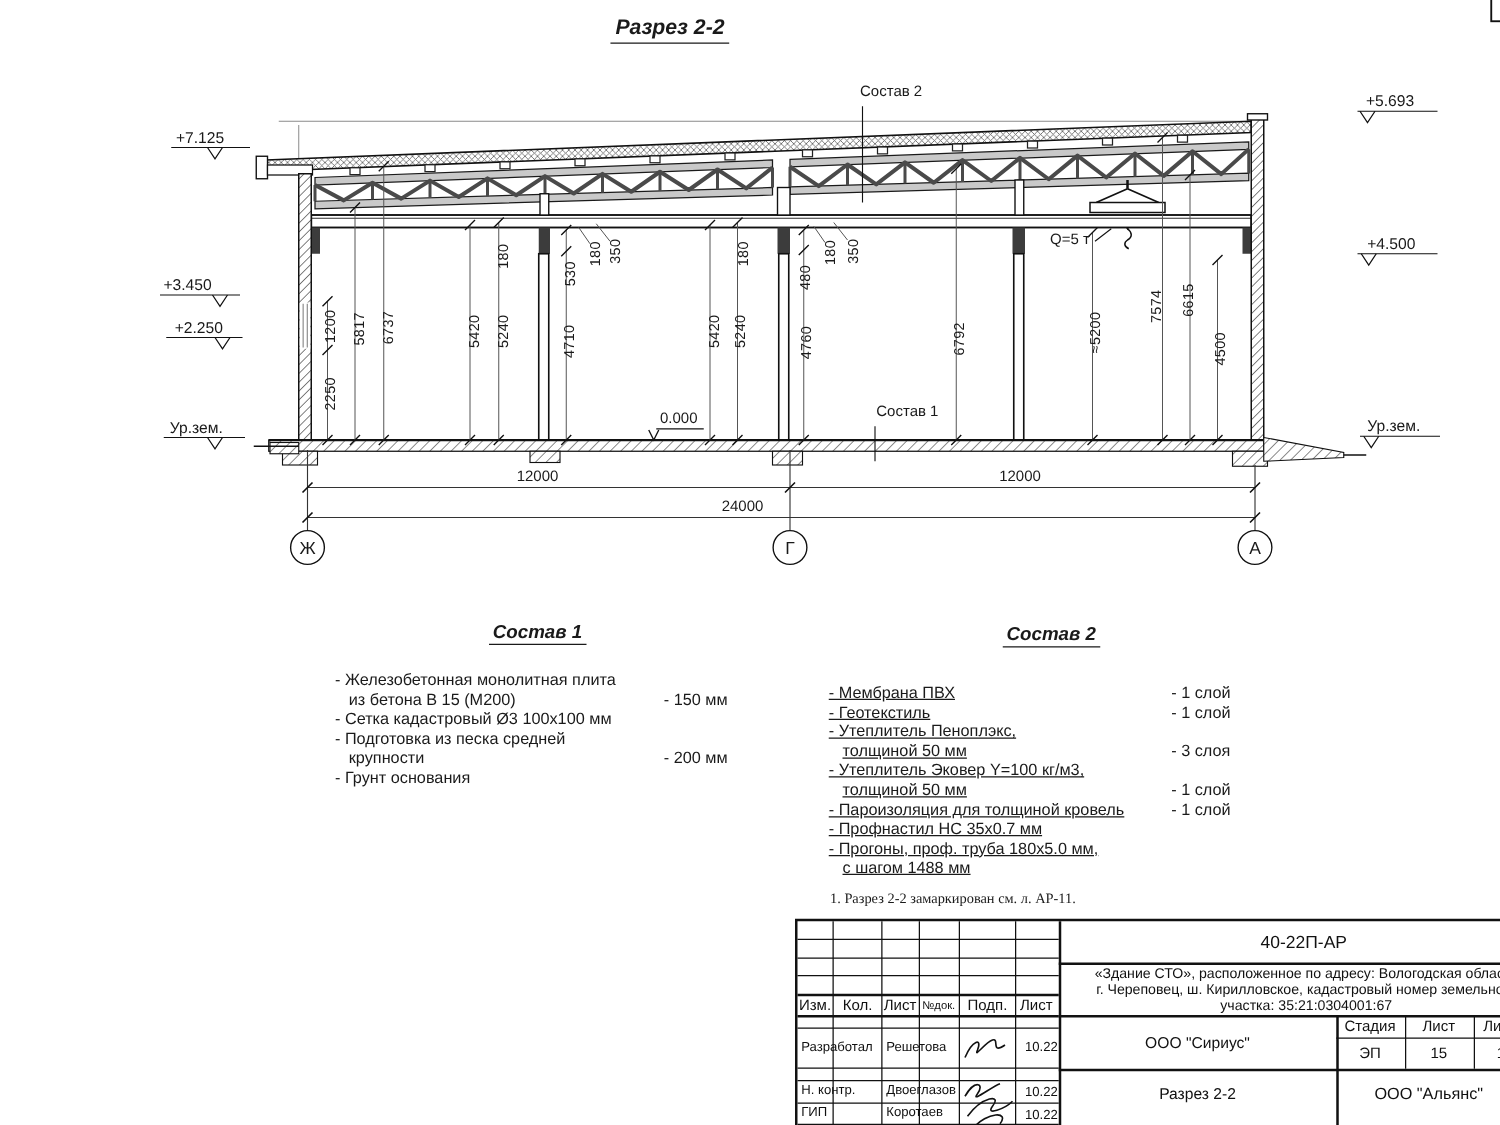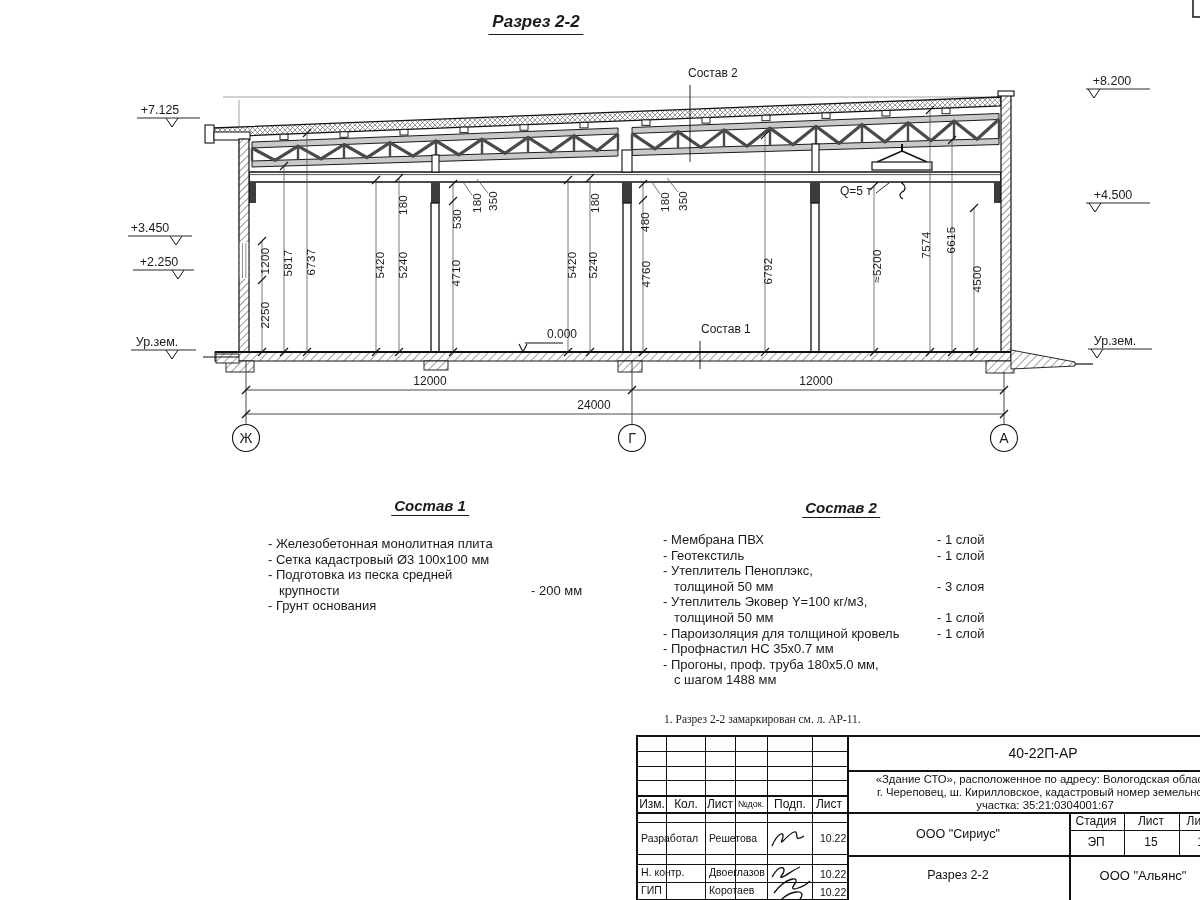--- a/index.html
+++ b/index.html
@@ -163,27 +163,27 @@
 
     <rect x="1193" y="-6" width="24" height="23" fill="#fff" stroke="#111" stroke-width="1.5"></rect>
   </svg>
 
   <div class="txt title" style="left:536px;top:12px;">Разрез 2-2</div>
 
   <div class="ev" style="left:160px;top:103px;">+7.125</div>
   <div class="ev" style="left:150px;top:221px;">+3.450</div>
   <div class="ev" style="left:159px;top:255px;">+2.250</div>
   <div class="ev" style="left:157px;top:335px;">Ур.зем.</div>
-  <div class="ev" style="left:1112px;top:74px;">+8.200</div>
+  <div class="ev" style="left:1112px;top:74px;">+5.693</div>
   <div class="ev" style="left:1113px;top:188px;">+4.500</div>
   <div class="ev" style="left:1115px;top:334px;">Ур.зем.</div>
 
   <div class="lb" style="left:688px;top:66px;">Состав 2</div>
   <div class="lb" style="left:701px;top:322px;">Состав 1</div>
-  <div class="lb" style="left:528px;top:327px;margin-left:19px;">0.000</div>
+  <div class="lb" style="left:528px;top:327px;">0.000</div>
   <div class="lb" style="left:840px;top:184px;">Q=5 т</div>
 
   <div class="vd" style="left:265px;top:315px;">2250</div>
   <div class="vd" style="left:265px;top:261px;">1200</div>
   <div class="vd" style="left:288px;top:263px;">5817</div>
   <div class="vd" style="left:311px;top:262px;">6737</div>
   <div class="vd" style="left:380px;top:265px;">5420</div>
   <div class="vd" style="left:403px;top:265px;">5240</div>
   <div class="vd" style="left:403px;top:205px;">180</div>
   <div class="vd" style="left:457px;top:219px;">530</div>
@@ -209,27 +209,28 @@
 
   <div class="ax" style="left:246px;top:438px;">Ж</div>
   <div class="ax" style="left:632px;top:438px;">Г</div>
   <div class="ax" style="left:1004px;top:438px;">А</div>
 
   <div class="txt shead" style="left:430px;top:497px;">Состав 1</div>
   <div class="txt shead" style="left:841px;top:499px;">Состав 2</div>
 
   <div class="list s1" style="left:268px;top:536px;width:330px;">
     <div class="row"><span>- Железобетонная  монолитная плита</span><span class="r"></span></div>
+    <div class="row ind"><span>из бетона В 15 (М200)</span><span class="r">- 150 мм</span></div>
     <div class="row"><span>- Сетка кадастровый Ø3 100х100 мм</span><span class="r"></span></div>
     <div class="row"><span>- Подготовка из песка средней</span><span class="r"></span></div>
     <div class="row ind"><span>крупности</span><span class="r">- 200 мм</span></div>
     <div class="row"><span>- Грунт основания</span><span class="r"></span></div>
   </div>
 
-  <div class="list s2" style="left:663px;top:532px;width:340px;">
+  <div class="list s2" style="left:663px;top:546px;width:340px;text-decoration:underline;">
     <div class="row"><span>- Мембрана ПВХ</span><span class="r">- 1 слой</span></div>
     <div class="row"><span>- Геотекстиль</span><span class="r">- 1 слой</span></div>
     <div class="row"><span>- Утеплитель Пеноплэкс,</span><span class="r"></span></div>
     <div class="row ind"><span>толщиной 50 мм</span><span class="r">- 3 слоя</span></div>
     <div class="row"><span>- Утеплитель Эковер Y=100 кг/м3,</span><span class="r"></span></div>
     <div class="row ind"><span>толщиной 50 мм</span><span class="r">- 1 слой</span></div>
     <div class="row"><span>- Пароизоляция для толщиной кровель</span><span class="r">- 1 слой</span></div>
     <div class="row"><span>- Профнастил НС 35х0.7 мм</span><span class="r"></span></div>
     <div class="row"><span>- Прогоны, проф. труба 180х5.0 мм,</span><span class="r"></span></div>
     <div class="row ind"><span>с шагом 1488 мм</span><span class="r"></span></div>

